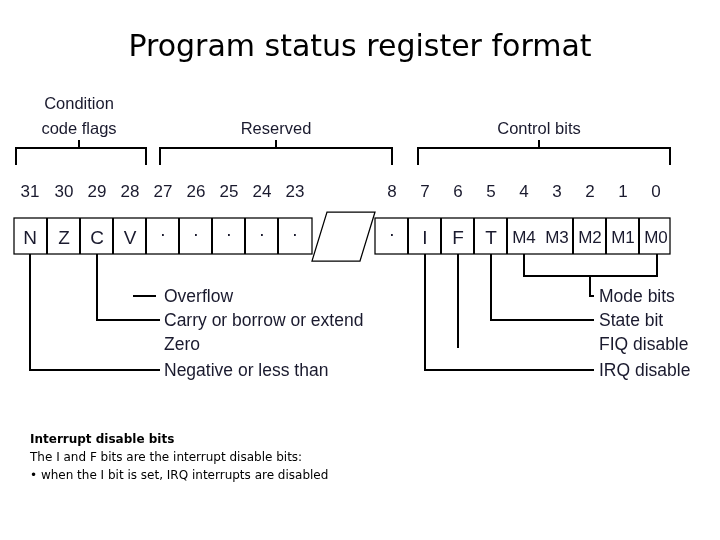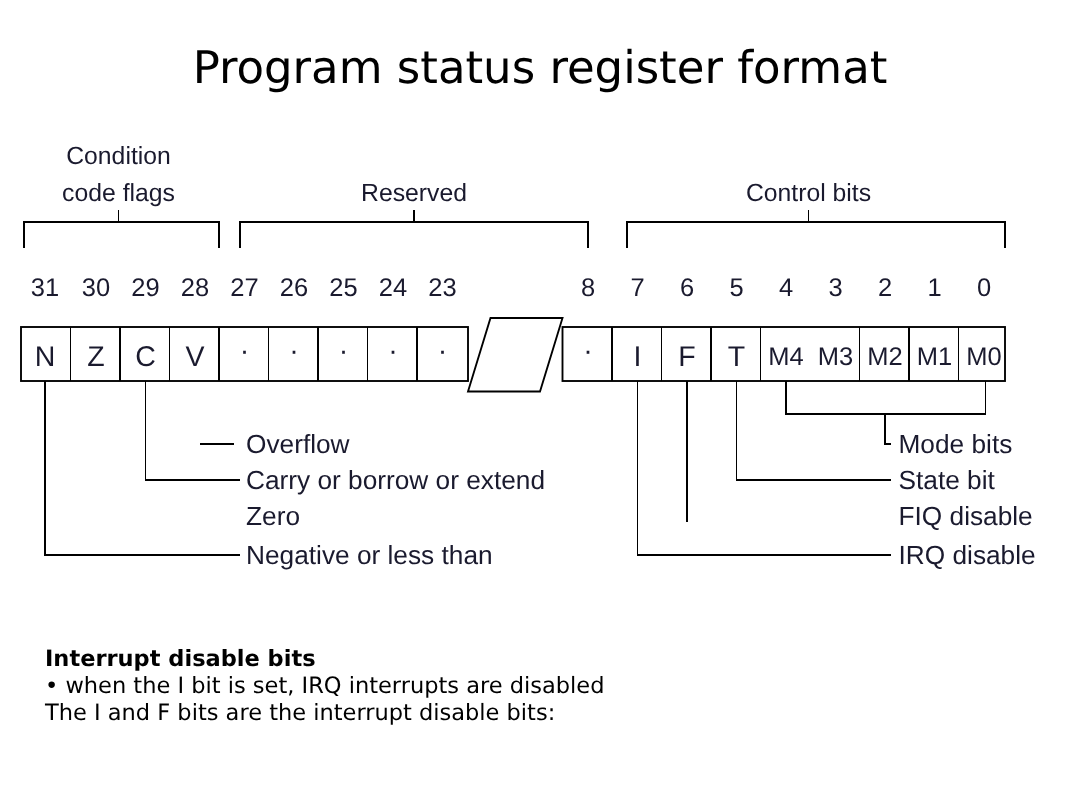--- a/index.html
+++ b/index.html
@@ -74,21 +74,21 @@
     stroke: #000000;
     stroke-width: 1.25;
     fill: #ffffff;
   }
   .bottom-text {
     position: absolute;
     left: 30px;
     top: 430px;
     width: 520px;
     font-family: "DejaVu Sans", sans-serif;
-    font-size: 15px;
+    font-size: 12px;
     line-height: 18px;
     color: #000000;
   }
   .bottom-text .hd {
     font-weight: bold;
   }
 </style>
 </head>
 <body>
 
@@ -197,17 +197,17 @@
 
     <text class="annot" x="599" y="222">Mode bits</text>
     <text class="annot" x="599" y="246">State bit</text>
     <text class="annot" x="599" y="270">FIQ disable</text>
     <text class="annot" x="599" y="296">IRQ disable</text>
 
   </svg>
 
   <div class="bottom-text">
     <div class="hd">Interrupt disable bits</div>
+    <div>The I and F bits are the interrupt disable bits:</div>
     <div>• when the I bit is set, IRQ interrupts are disabled</div>
-    <div>The I and F bits are the interrupt disable bits:</div>
   </div>
 
 </div>
 
 </body></html>

